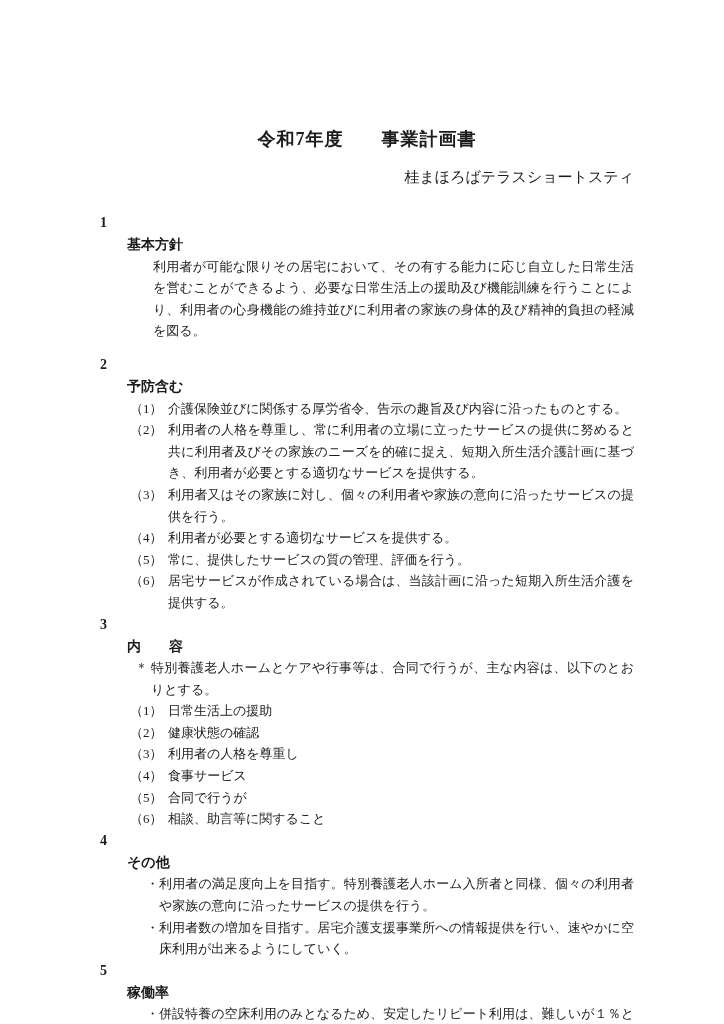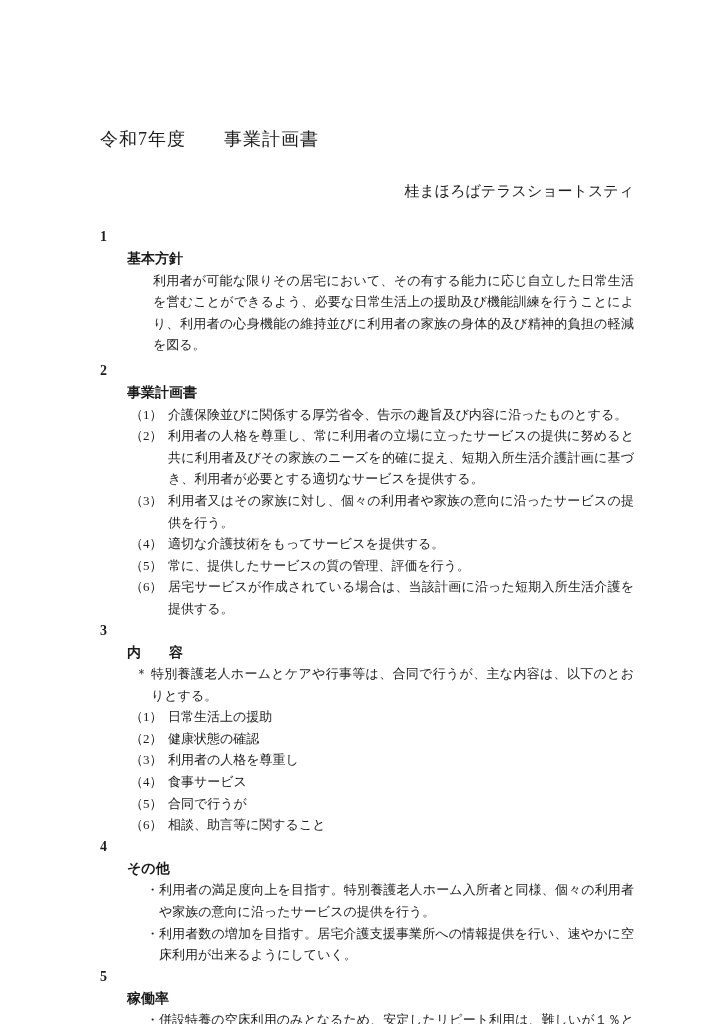--- a/index.html
+++ b/index.html
@@ -17,25 +17,26 @@
     color: #1c1c1c;
   }
   .doc {
     box-sizing: border-box;
     width: 100%;
     padding: 126px 90px 0 100px;
     font-size: 13px;
     line-height: 21.6px;
   }
   .title {
+    text-align: center;
     font-size: 18px;
-    font-weight: normal;
+    font-weight: bold;
     line-height: 26px;
     letter-spacing: 1px;
-    margin: 0 0 28px 0;
+    margin: 0 0 14px 0;
   }
   .subtitle {
     text-align: right;
     font-size: 15px;
     line-height: 22px;
     margin: 4px 0 24px 0;
   }
   .sec-head {
     display: flex;
     font-size: 14px;
@@ -44,21 +45,21 @@
   }
   .sec-num {
     flex: 0 0 27px;
     width: 27px;
   }
   .sec-title {
     flex: 1;
     margin-top: 22px;
   }
   .para {
-    margin: 0 0 4px 53px;
+    margin: 0 0 12px 53px;
     text-align: justify;
   }
   .num-item {
     display: flex;
     margin-left: 30px;
   }
   .item-marker {
     flex: 0 0 38px;
     width: 38px;
   }
@@ -104,37 +105,37 @@
       <div class="sec-head">
         <span class="sec-num">1</span>
         <span class="sec-title">基本方針</span>
       </div>
       <div class="para">利用者が可能な限りその居宅において、その有する能力に応じ自立した日常生活を営むことができるよう、必要な日常生活上の援助及び機能訓練を行うことにより、利用者の心身機能の維持並びに利用者の家族の身体的及び精神的負担の軽減を図る。</div>
     </div>
 
     <div class="section">
       <div class="sec-head">
         <span class="sec-num">2</span>
-        <span class="sec-title">事業計画書</span>
+        <span class="sec-title">予防含む</span>
       </div>
       <div class="num-item">
         <span class="item-marker">（1）</span>
         <span class="item-text">介護保険並びに関係する厚労省令、告示の趣旨及び内容に沿ったものとする。</span>
       </div>
       <div class="num-item">
         <span class="item-marker">（2）</span>
         <span class="item-text">利用者の人格を尊重し、常に利用者の立場に立ったサービスの提供に努めると共に利用者及びその家族のニーズを的確に捉え、短期入所生活介護計画に基づき、利用者が必要とする適切なサービスを提供する。</span>
       </div>
       <div class="num-item">
         <span class="item-marker">（3）</span>
         <span class="item-text">利用者又はその家族に対し、個々の利用者や家族の意向に沿ったサービスの提供を行う。</span>
       </div>
       <div class="num-item">
         <span class="item-marker">（4）</span>
-        <span class="item-text">適切な介護技術をもってサービスを提供する。</span>
+        <span class="item-text">利用者が必要とする適切なサービスを提供する。</span>
       </div>
       <div class="num-item">
         <span class="item-marker">（5）</span>
         <span class="item-text">常に、提供したサービスの質の管理、評価を行う。</span>
       </div>
       <div class="num-item">
         <span class="item-marker">（6）</span>
         <span class="item-text">居宅サービスが作成されている場合は、当該計画に沿った短期入所生活介護を提供する。</span>
       </div>
     </div>

